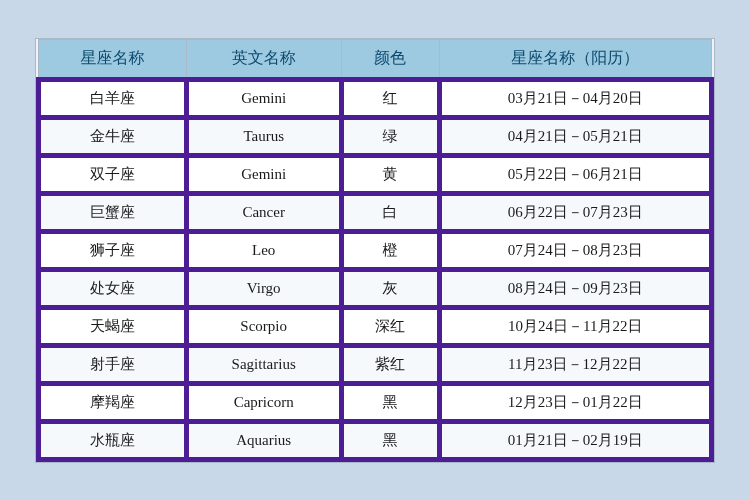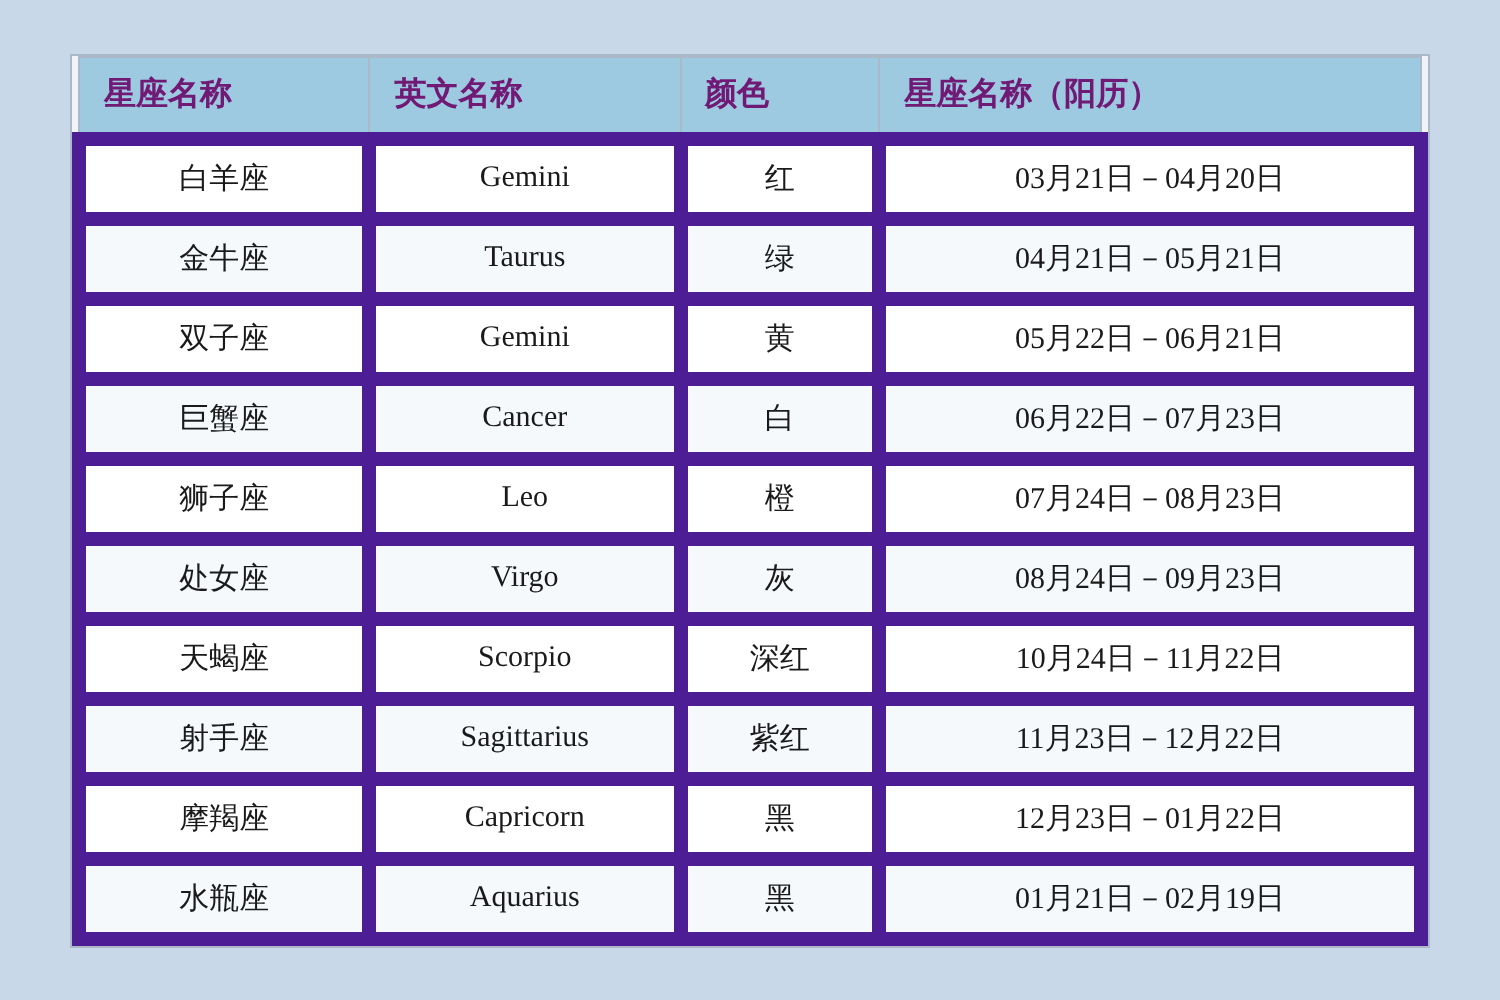--- a/index.html
+++ b/index.html
@@ -29,36 +29,36 @@
       border-collapse: collapse;
     }
 
     thead tr {
       background-color: #9ecae1;
     }
 
     thead th {
       border: 1px solid #aab8c8;
       padding: 8px 12px;
-      text-align: left;
+      text-align: center;
       font-size: 16px;
-      font-weight: bold;
-      color: #701a75;
+      font-weight: normal;
+      color: #0c4a6e;
     }
 
     tbody tr {
       background-color: #ffffff;
     }
 
     tbody tr:nth-child(even) {
       background-color: #f5f9fc;
     }
 
     tbody td {
-      border: 7px solid #4c1d95;
+      border: 5px solid #4c1d95;
       padding: 7px 12px;
       text-align: center;
       font-size: 15px;
       color: #1a1a1a;
     }
 
     tbody td:first-child {
       font-weight: normal;
     }
 

